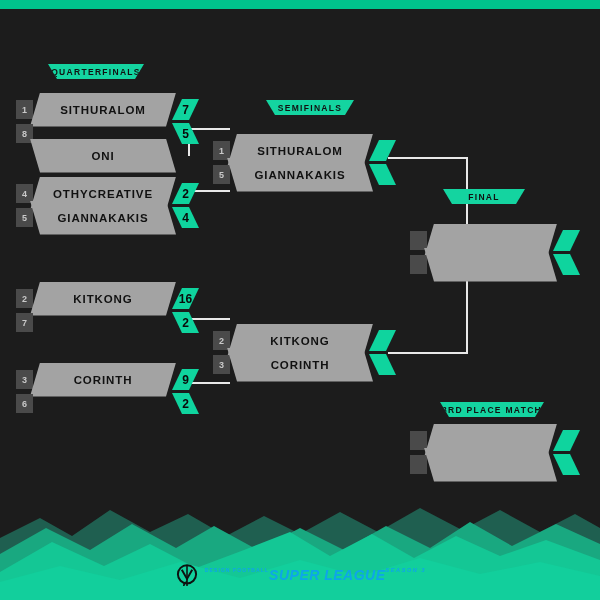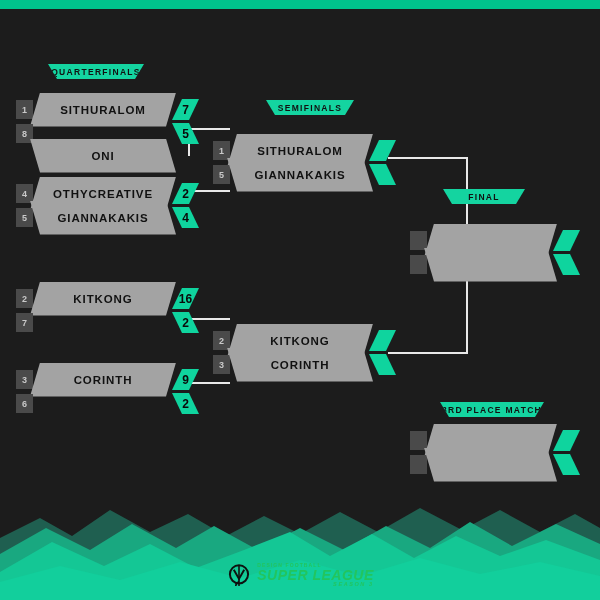--- a/index.html
+++ b/index.html
@@ -69,21 +69,21 @@
   .conn { position:absolute; background:#e8e8e8; }
 
   
   .scenery { position:absolute; left:0; bottom:0; width:600px; height:130px; }
 
   .logo-wrap {
     position:absolute; left:0; bottom:12px; width:600px;
     display:flex; align-items:center; justify-content:center; gap:5px;
   }
   .logo-mark { width:26px; height:26px; }
-  .logo-text { display:flex; flex-direction:column; line-height:1; color:#22c55e; }
+  .logo-text { display:flex; flex-direction:row; line-height:1; color:#0ea5e9; }
   .logo-top { font-size:5px; font-weight:bold; letter-spacing:1.1px; }
   .logo-main { font-size:14px; font-weight:bold; letter-spacing:0.5px; font-style:italic; }
   .logo-sub { font-size:5.5px; font-weight:bold; letter-spacing:1.6px; text-align:right; font-style:italic; }
 </style>
 </head>
 <body>
 
 <div id="stage">
 
   <div class="topbar"></div>

